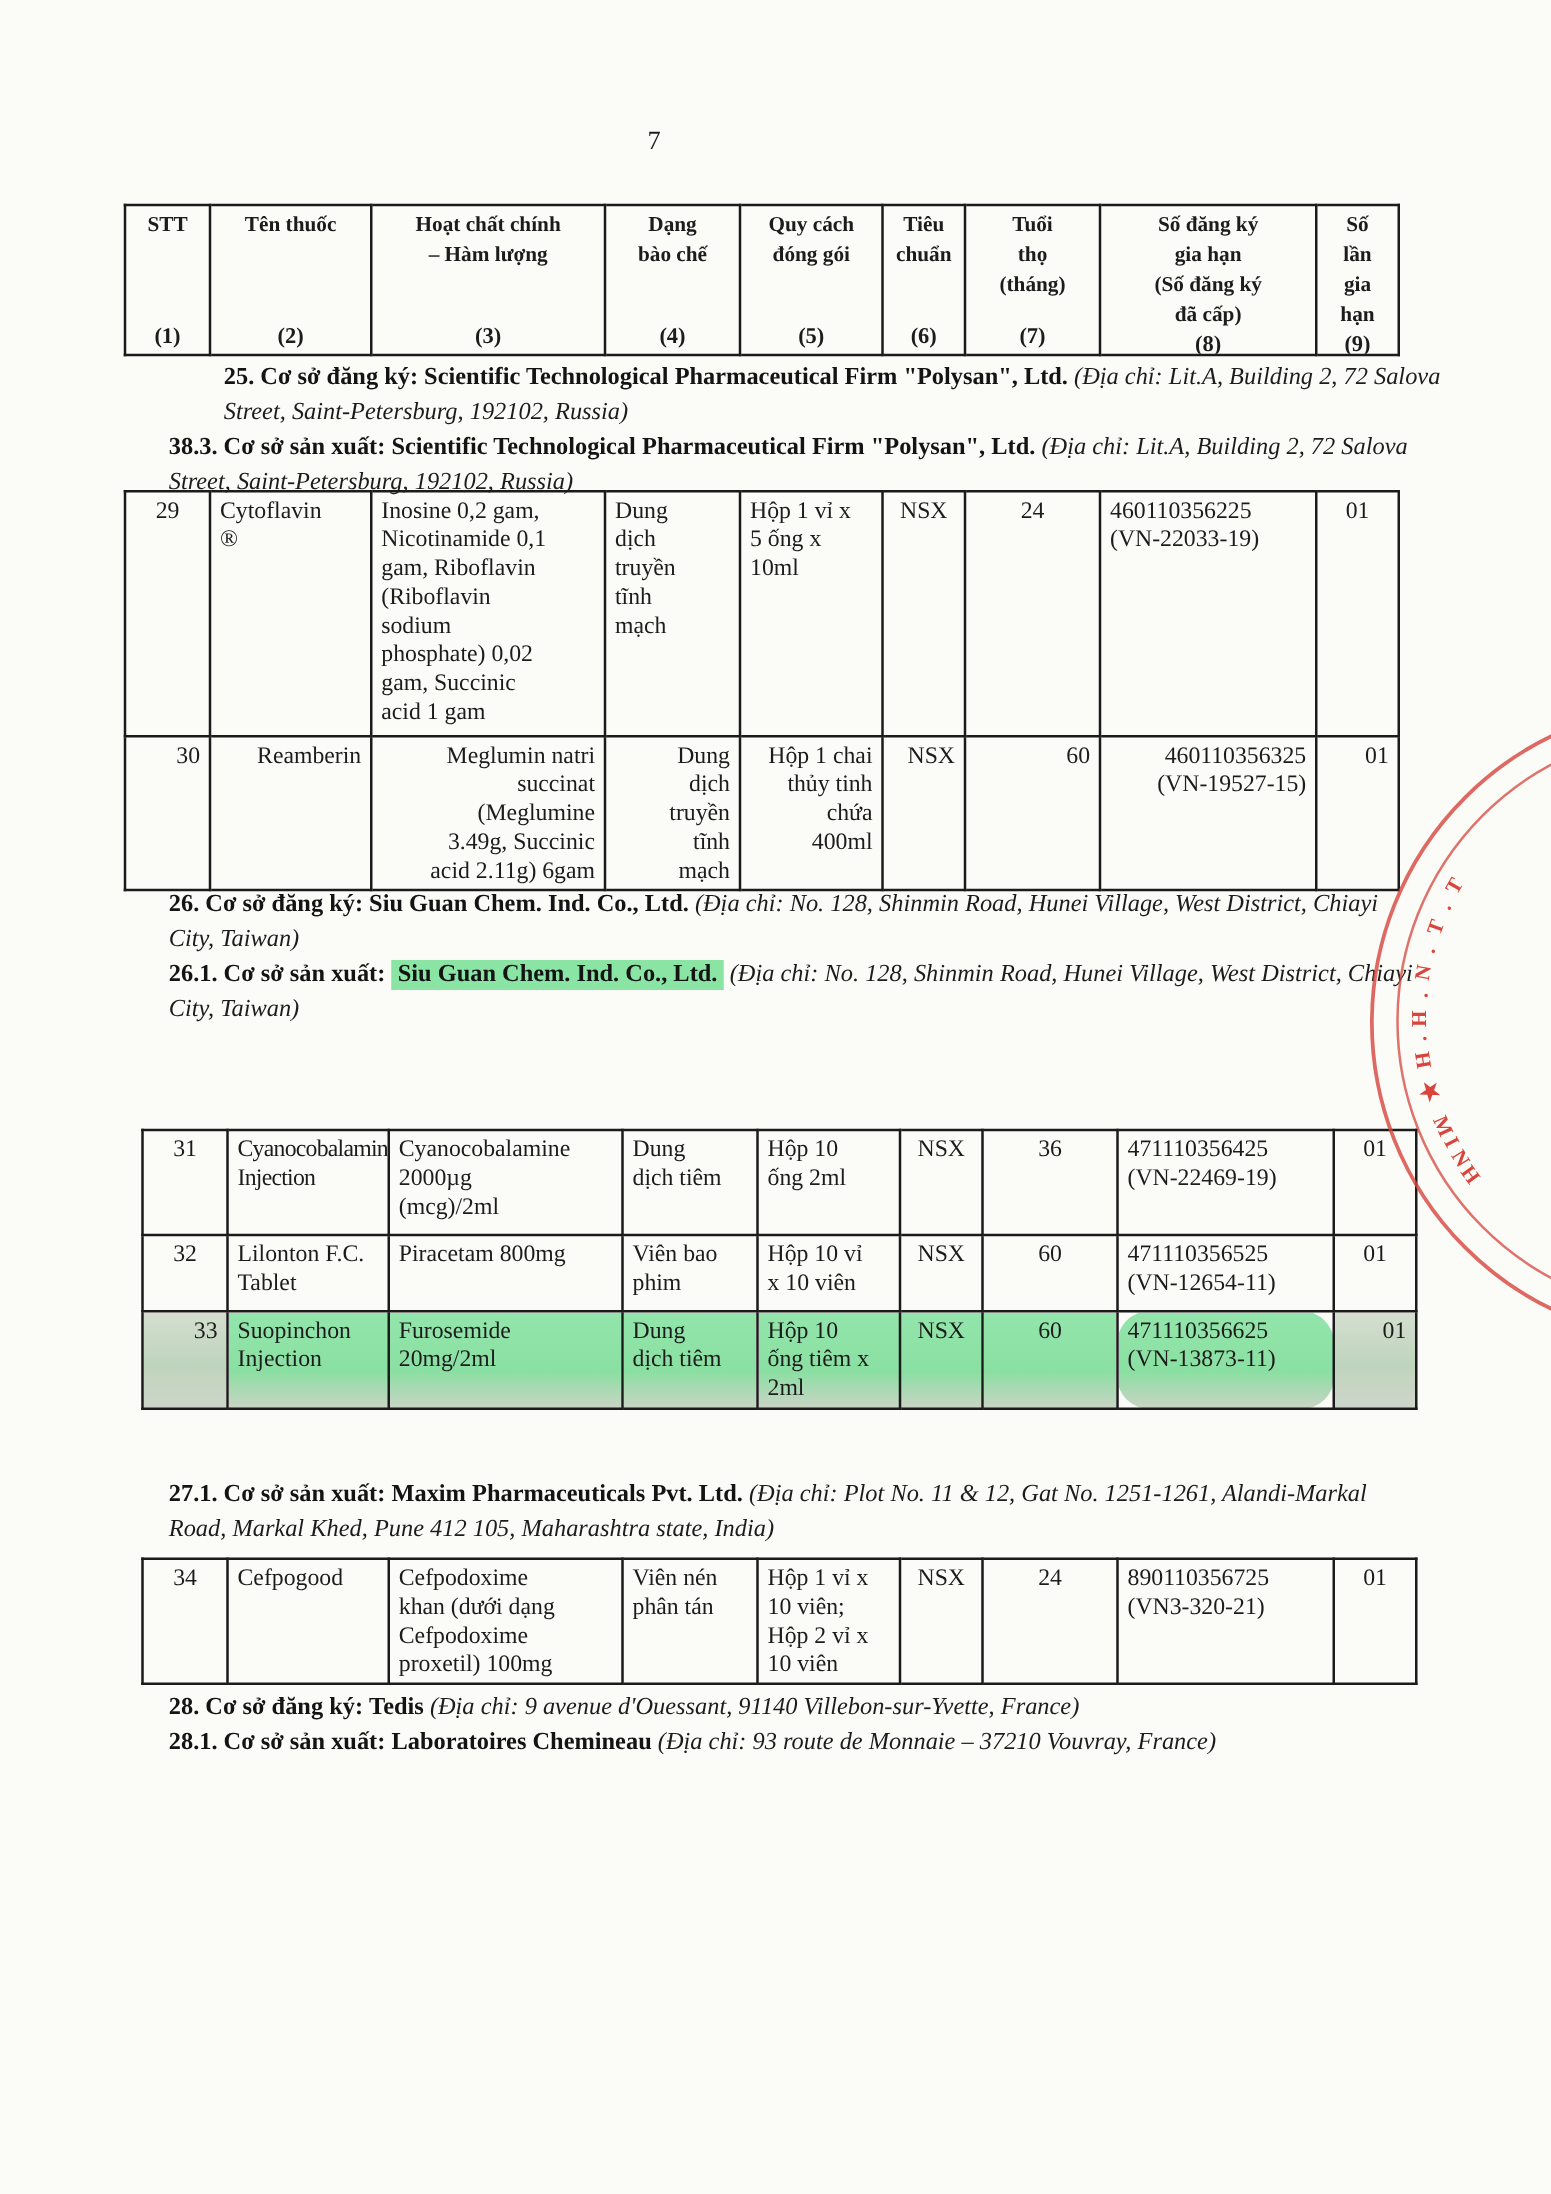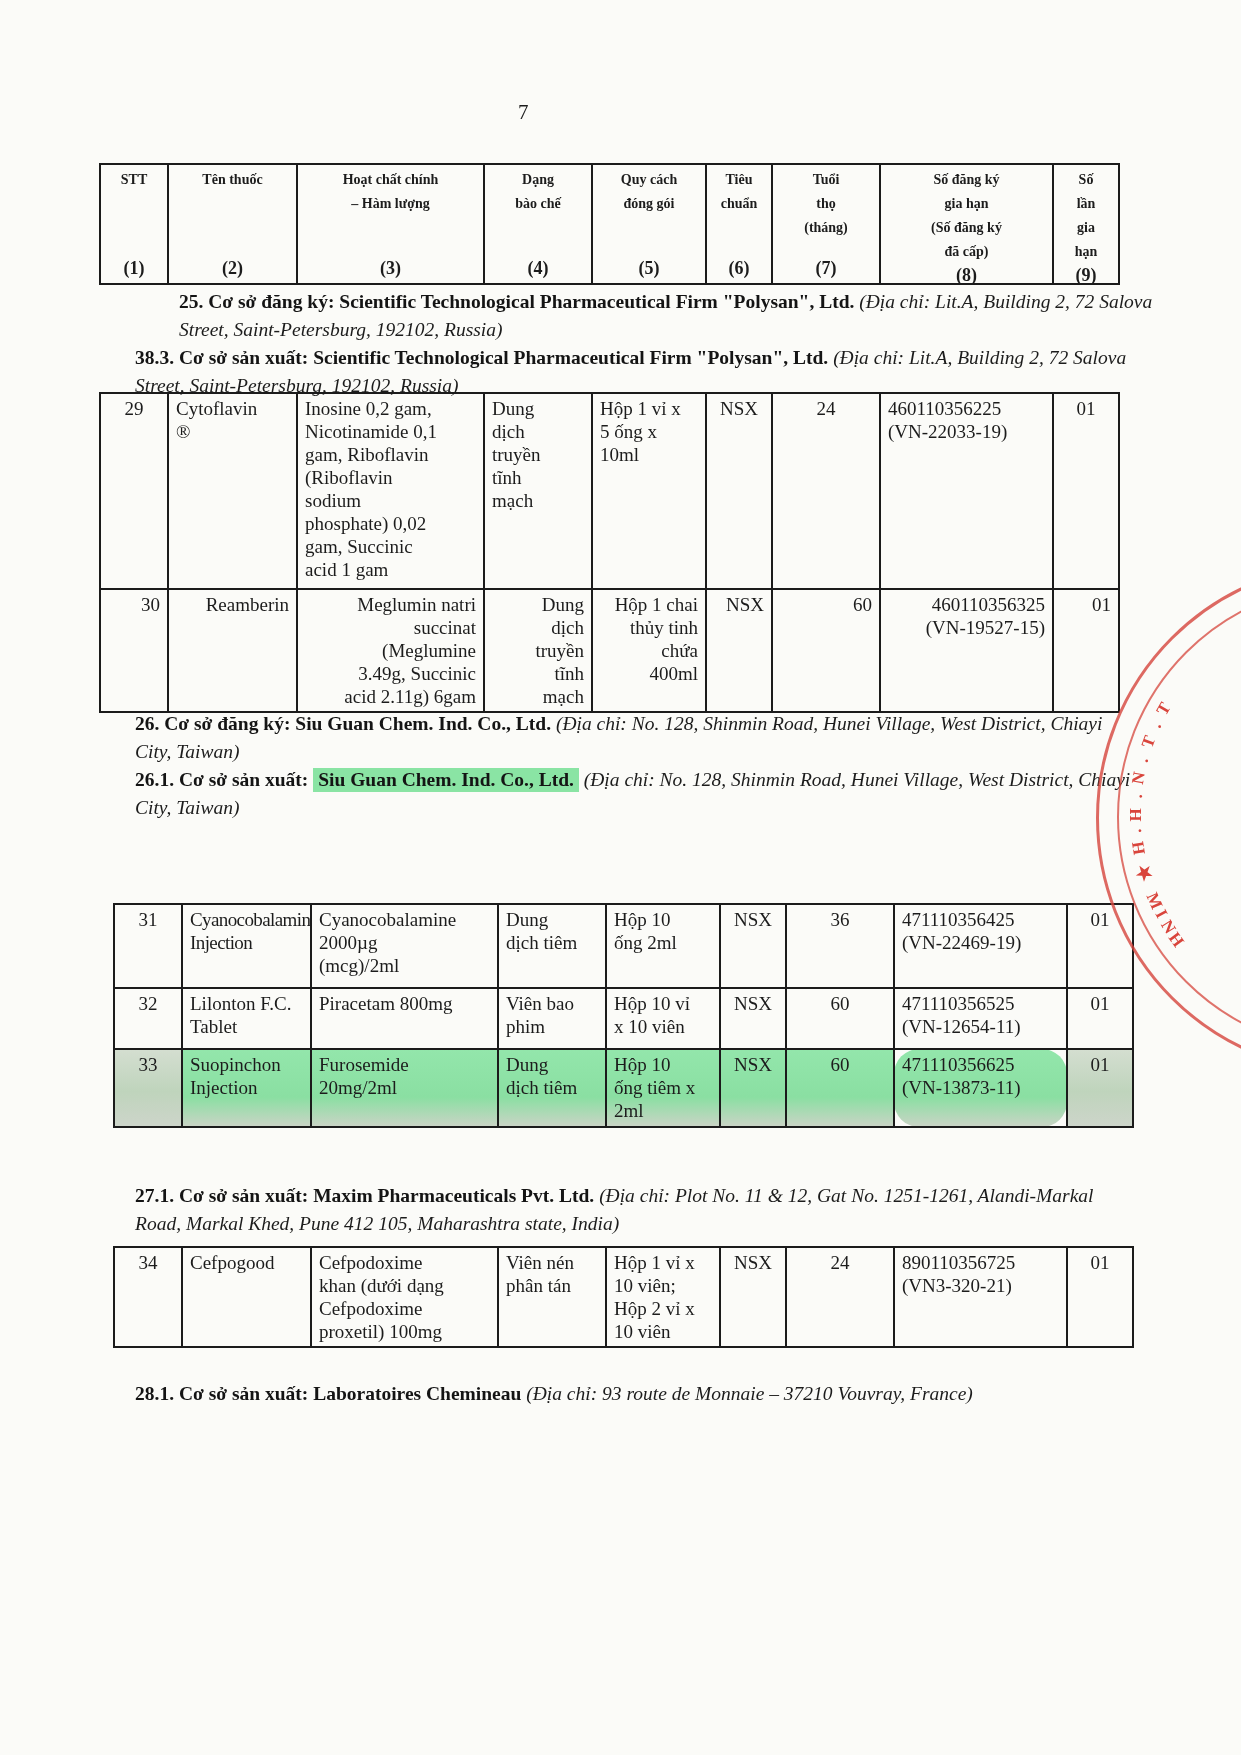--- a/index.html
+++ b/index.html
@@ -26,34 +26,34 @@
     vertical-align:top;
     padding:3px 7px;
     font-size:19px;
     line-height:23px;
     white-space:pre-line;
     overflow:hidden;
   }
   
   .hd td{padding:4px 4px;}
   .hwrap{display:flex;flex-direction:column;justify-content:space-between;height:112px;}
-  .hlbl{font-weight:bold;text-align:center;font-size:14px;line-height:24px;}
+  .hlbl{font-weight:bold;text-align:center;font-size:17px;line-height:24px;}
   .hnum{font-weight:bold;text-align:center;font-size:18px;}
   .c-center{text-align:center;}
   .c-reg{padding-left:12px;border-radius:25px;}
   .name-sm{font-size:15px;letter-spacing:-0.6px;}
   .r29 td{height:188px;margin-left:22px;}
   .r30 td{height:112px;text-align:right;}
   .r31 td{height:76px;}
   .r32 td{height:53px;}
   .r33 td{height:70px;}
   .r34 td{height:90px;}
   
   .hl-row td{background:linear-gradient(to bottom,#93e6ab 0%,#8adfa2 62%,#c9d4c5 100%);}
-  .hl-row td.hl-dim{background:linear-gradient(to bottom,#d4ded0 0%,#bfd4bc 55%,#cdd5ca 100%);}
+  .hl-row td.hl-dim{background:linear-gradient(to bottom,#d4ded0 0%,#bfd4bc 55%,#cdd5ca 100%);text-align:right;}
   
   .sec{
     position:absolute;left:135px;width:1000px;
     font-size:19.5px;line-height:28px;
     margin:0;
   }
   .sec b{font-weight:bold;color:#141414;}
   .sec i{font-style:italic;}
   .hl-inline{background:#8ae4a4;padding:1px 5px 2px 5px;}
   
@@ -281,20 +281,21 @@
 10 viên</td>
       <td class="c-center">NSX</td>
       <td class="c-center">24</td>
       <td class="c-reg">890110356725
 (VN3-320-21)</td>
       <td class="c-center">01</td>
     </tr>
   </tbody>
     </table>
 
+  <p class="sec" style="top:1352px;"><b>28. Cơ sở đăng ký:</b> <b>Tedis</b> <i>(Địa chỉ: 9 avenue d'Ouessant, 91140 Villebon-sur-Yvette, France)</i></p>
   <p class="sec" style="top:1380px;"><b>28.1. Cơ sở sản xuất:</b> <b>Laboratoires Chemineau</b> <i>(Địa chỉ: 93 route de Monnaie – 37210 Vouvray, France)</i></p>
 
   <div class="stamp">
     <div class="ring ring-outer"></div>
     <div class="ring ring-inner"></div>
     <span class="stamp-ch" style="left:1164px;top:709px;transform:translate(-50%,-50%) rotate(-60deg);">T</span>
     <span class="stamp-ch" style="left:1156px;top:725px;transform:translate(-50%,-50%) rotate(-65deg);">.</span>
     <span class="stamp-ch" style="left:1149px;top:742px;transform:translate(-50%,-50%) rotate(-70deg);">T</span>
     <span class="stamp-ch" style="left:1143px;top:760px;transform:translate(-50%,-50%) rotate(-75deg);">.</span>
     <span class="stamp-ch" style="left:1139px;top:778px;transform:translate(-50%,-50%) rotate(-80deg);">N</span>

